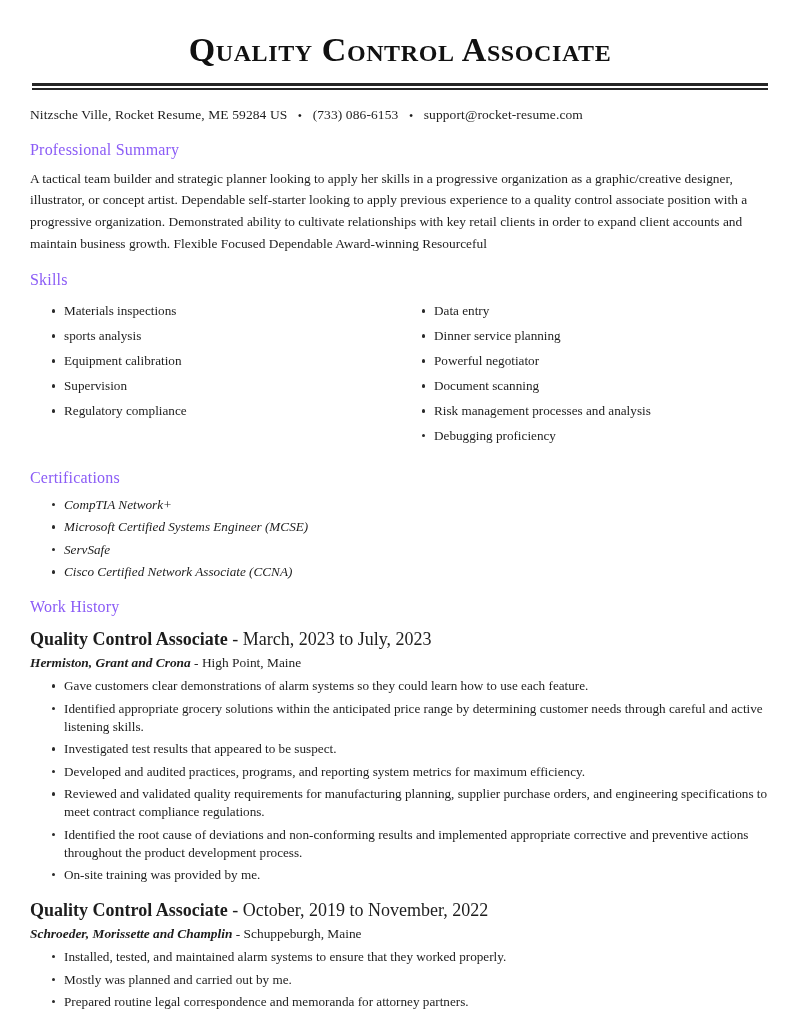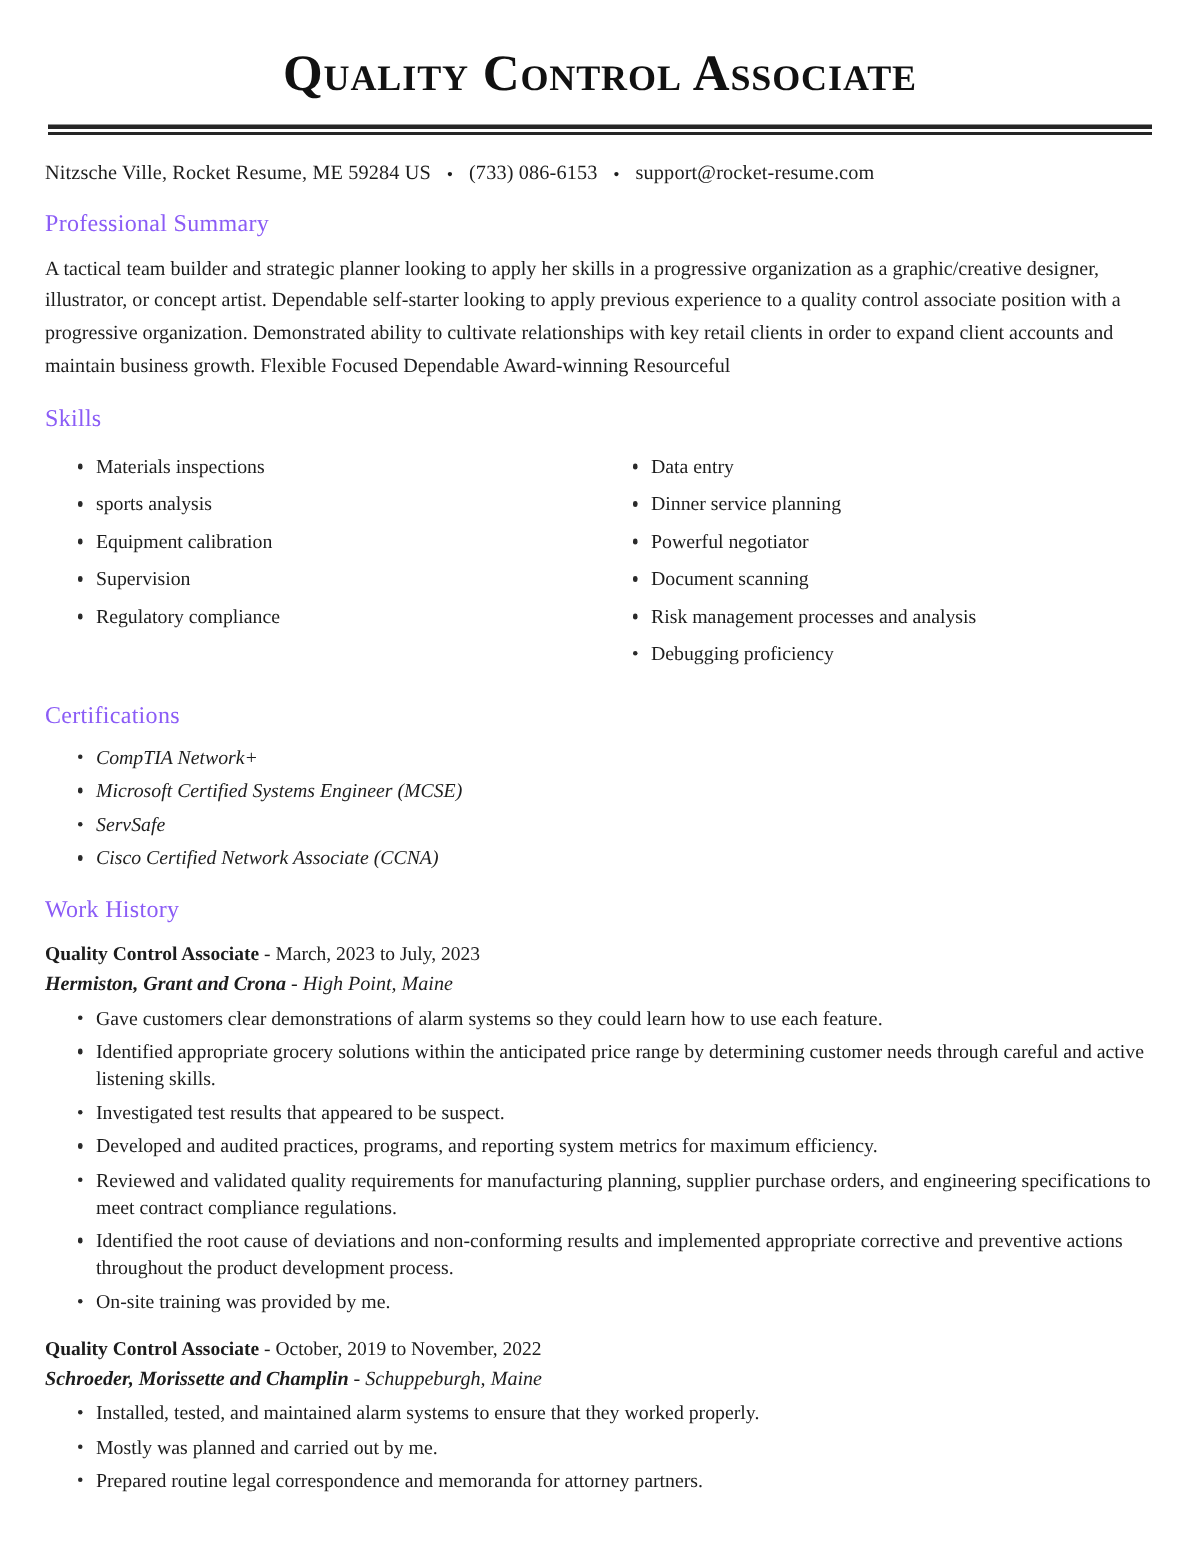--- a/index.html
+++ b/index.html
@@ -113,41 +113,40 @@
     font-style: italic;
   }
   
   .job {
     margin-top: 13px;
   }
   .job:first-of-type {
     margin-top: 9px;
   }
   .job-line-title {
-    font-size: 13px;
+    font-size: 18px;
     line-height: 1.5;
     color: #1d1d1d;
   }
   .job-position {
     font-weight: bold;
   }
   .job-dates {
     font-weight: normal;
   }
   .job-line-company {
     font-size: 13.4px;
     line-height: 1.5;
     color: #1d1d1d;
   }
   .job-company {
     font-weight: bold;
     font-style: italic;
   }
   .job-location {
-    font-style: italic;
     margin-top: 28px;
   }
   .job-bullets {
     margin-top: 7px;
   }
   .job-bullets > li {
     line-height: 1.5;
     margin-bottom: 2px;
   }
   .job-bullets > li::before {

